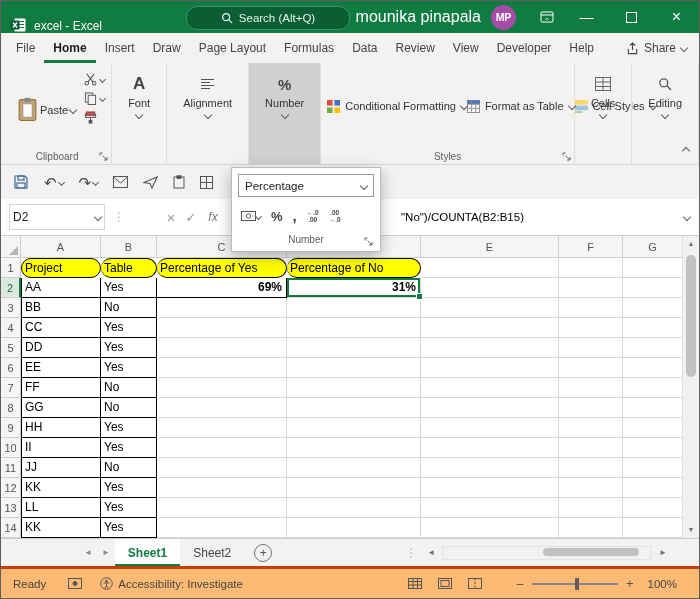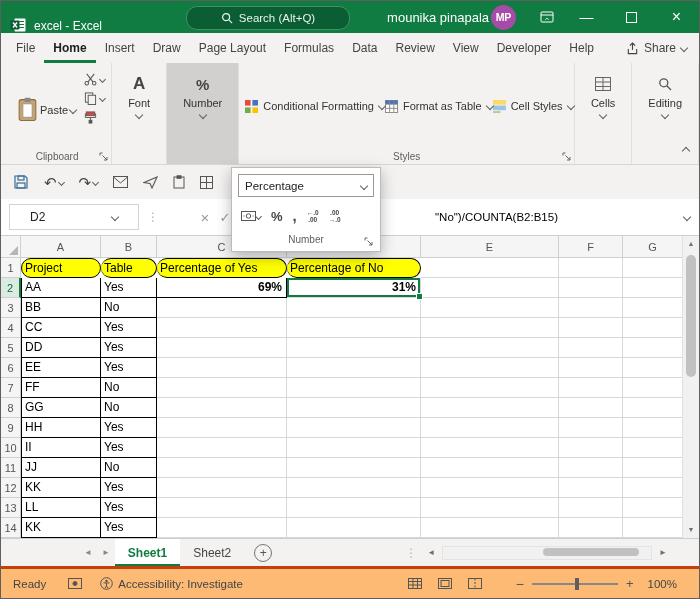--- a/index.html
+++ b/index.html
@@ -5,21 +5,21 @@
   html,body{margin:0;padding:0;}
   body{width:700px;height:599px;font-family:"Liberation Sans", "DejaVu Sans", sans-serif;overflow:hidden;}
   .window{box-sizing:border-box;width:700px;height:599px;border:1px solid #5f5f5f;display:flex;flex-direction:column;position:relative;background:#fff;}
 
   
   .titlebar{height:32px;flex:0 0 32px;background:#107C41;display:flex;align-items:flex-end;color:#fff;position:relative;}
   .tb-logo{margin-left:9px;display:flex;align-items:center;}
   .tb-title{margin-left:8px;font-size:12px;}
   .searchbox{position:absolute;left:185px;top:5px;width:162px;height:22px;background:#0b5e33;border:1px solid #3f9268;border-radius:11px;display:flex;align-items:center;justify-content:center;gap:6px;font-size:11.5px;color:#e9f4ee;cursor:pointer;}
   .tb-right{position:absolute;right:0;top:0;height:32px;display:flex;align-items:center;}
-  .tb-user{font-size:13px;margin-right:2px;}
+  .tb-user{font-size:16px;margin-right:10px;}
   .avatar{width:25px;height:25px;border-radius:50%;background:#A64CA6;display:flex;align-items:center;justify-content:center;font-size:10.5px;font-weight:bold;margin-right:14px;}
   .iconbtn{width:34px;height:32px;display:flex;align-items:center;justify-content:center;}
   .winbtn{width:45px;height:32px;display:flex;align-items:center;justify-content:center;font-size:14px;}
   .maxbox{display:inline-block;width:9px;height:9px;border:1px solid #fff;}
 
   
   .tabrow{height:30px;flex:0 0 30px;background:#f3f2f1;display:flex;align-items:stretch;padding-left:6px;}
   .rtab{padding:0 9px;font-size:12px;color:#444;line-height:30px;cursor:pointer;white-space:nowrap;}
   .rtab.active{font-weight:600;box-shadow:inset 0 -3px 0 #107C41;color:#1e1e1e;}
   .sharebtn{margin-left:auto;margin-right:12px;display:flex;align-items:center;gap:5px;font-size:12px;color:#444;cursor:pointer;}
@@ -45,21 +45,21 @@
   .chev.up{transform:rotate(-135deg);}
   .chev.tiny{width:4px;height:4px;}
 
   
   .qat{height:34px;flex:0 0 34px;background:#f3f2f1;display:flex;align-items:center;gap:15px;padding-left:12px;}
   .qbtn{display:flex;align-items:center;gap:2px;cursor:pointer;line-height:0;}
   .uglyph{font-size:15px;color:#444;line-height:1;}
 
   
   .frow{height:36px;flex:0 0 36px;background:#fff;border-bottom:1px solid #d0cecc;display:flex;align-items:center;position:relative;}
-  .namebox{margin-left:8px;width:88px;height:24px;border:1px solid #d6d4d2;background:#fff;display:flex;align-items:center;justify-content:space-between;padding:0 20px;font-size:12px;color:#222;cursor:pointer;}
+  .namebox{margin-left:8px;width:88px;height:24px;border:1px solid #d6d4d2;background:#fff;display:flex;align-items:center;justify-content:space-between;padding:0 3px;font-size:12px;color:#222;cursor:pointer;}
   .grip{color:#b5b3b1;font-size:12px;margin:0 8px;cursor:col-resize;}
   .fbtn{width:20px;text-align:center;color:#9a9896;font-size:13px;cursor:pointer;}
   .fbtn.cancel{margin-left:28px;font-size:15px;}
   .fbtn.fx{font-style:italic;font-size:12px;color:#777;width:24px;}
   .fx-area{flex:1;height:100%;position:relative;}
   .ftext{position:absolute;left:176px;top:50%;transform:translateY(-50%);font-size:11.5px;color:#000;white-space:nowrap;}
   .fexp{position:absolute;right:9px;top:15px;cursor:pointer;}
 
   
   .gridwrap{flex:1;position:relative;background:#fff;overflow:hidden;}
@@ -230,20 +230,31 @@
     </div>
 
     <div class="rgroup">
       <div class="bigbtn">
         <span class="gicon bigA">A</span>
         <span>Font</span>
         <span class="chev"></span>
       </div>
     </div>
 
+    <div class="rgroup">
+      <div class="bigbtn">
+        <span class="gicon">
+            <svg width="15" height="12" viewBox="0 0 15 12" stroke="#555" fill="none">
+              <path d="M1 1.5h13M1 4.5h9M1 7.5h13M1 10.5h9"></path>
+            </svg>
+          </span>
+        <span>Alignment</span>
+        <span class="chev"></span>
+      </div>
+    </div>
 
     <div class="rgroup pressed">
       <div class="bigbtn">
         <span class="gicon pctI">%</span>
         <span>Number</span>
         <span class="chev"></span>
       </div>
     </div>
 
     <div class="rgroup styles">

